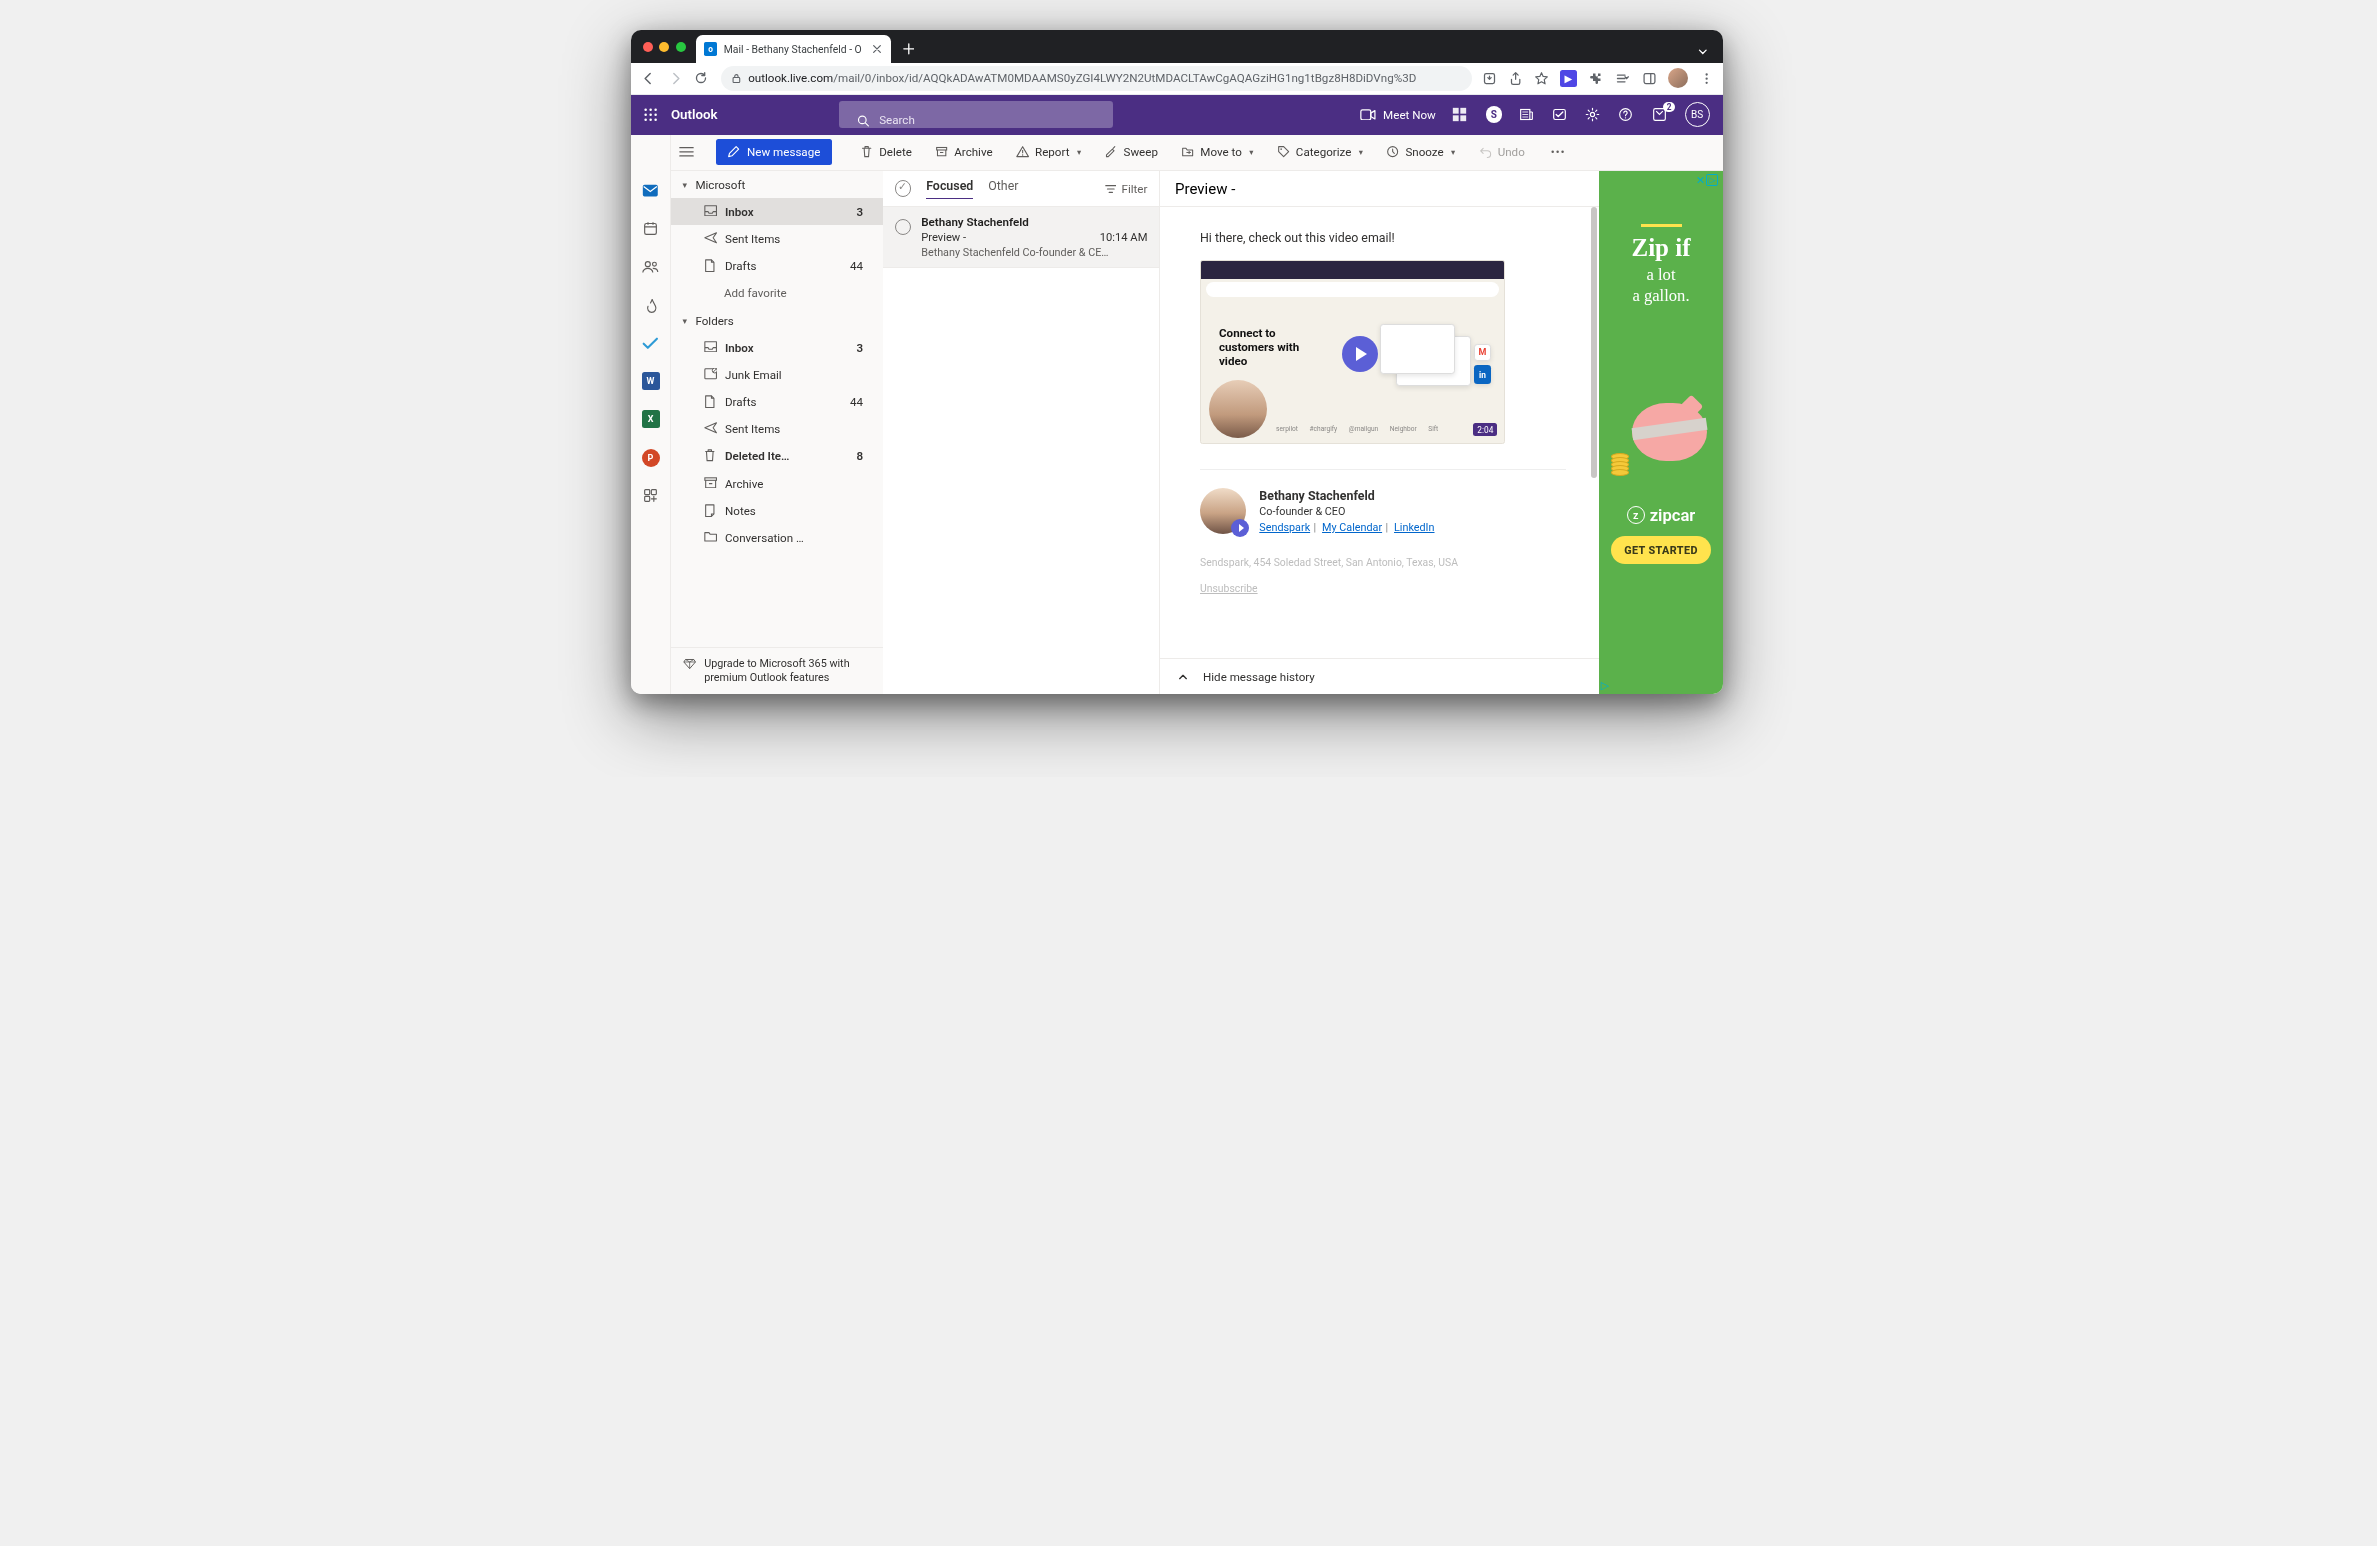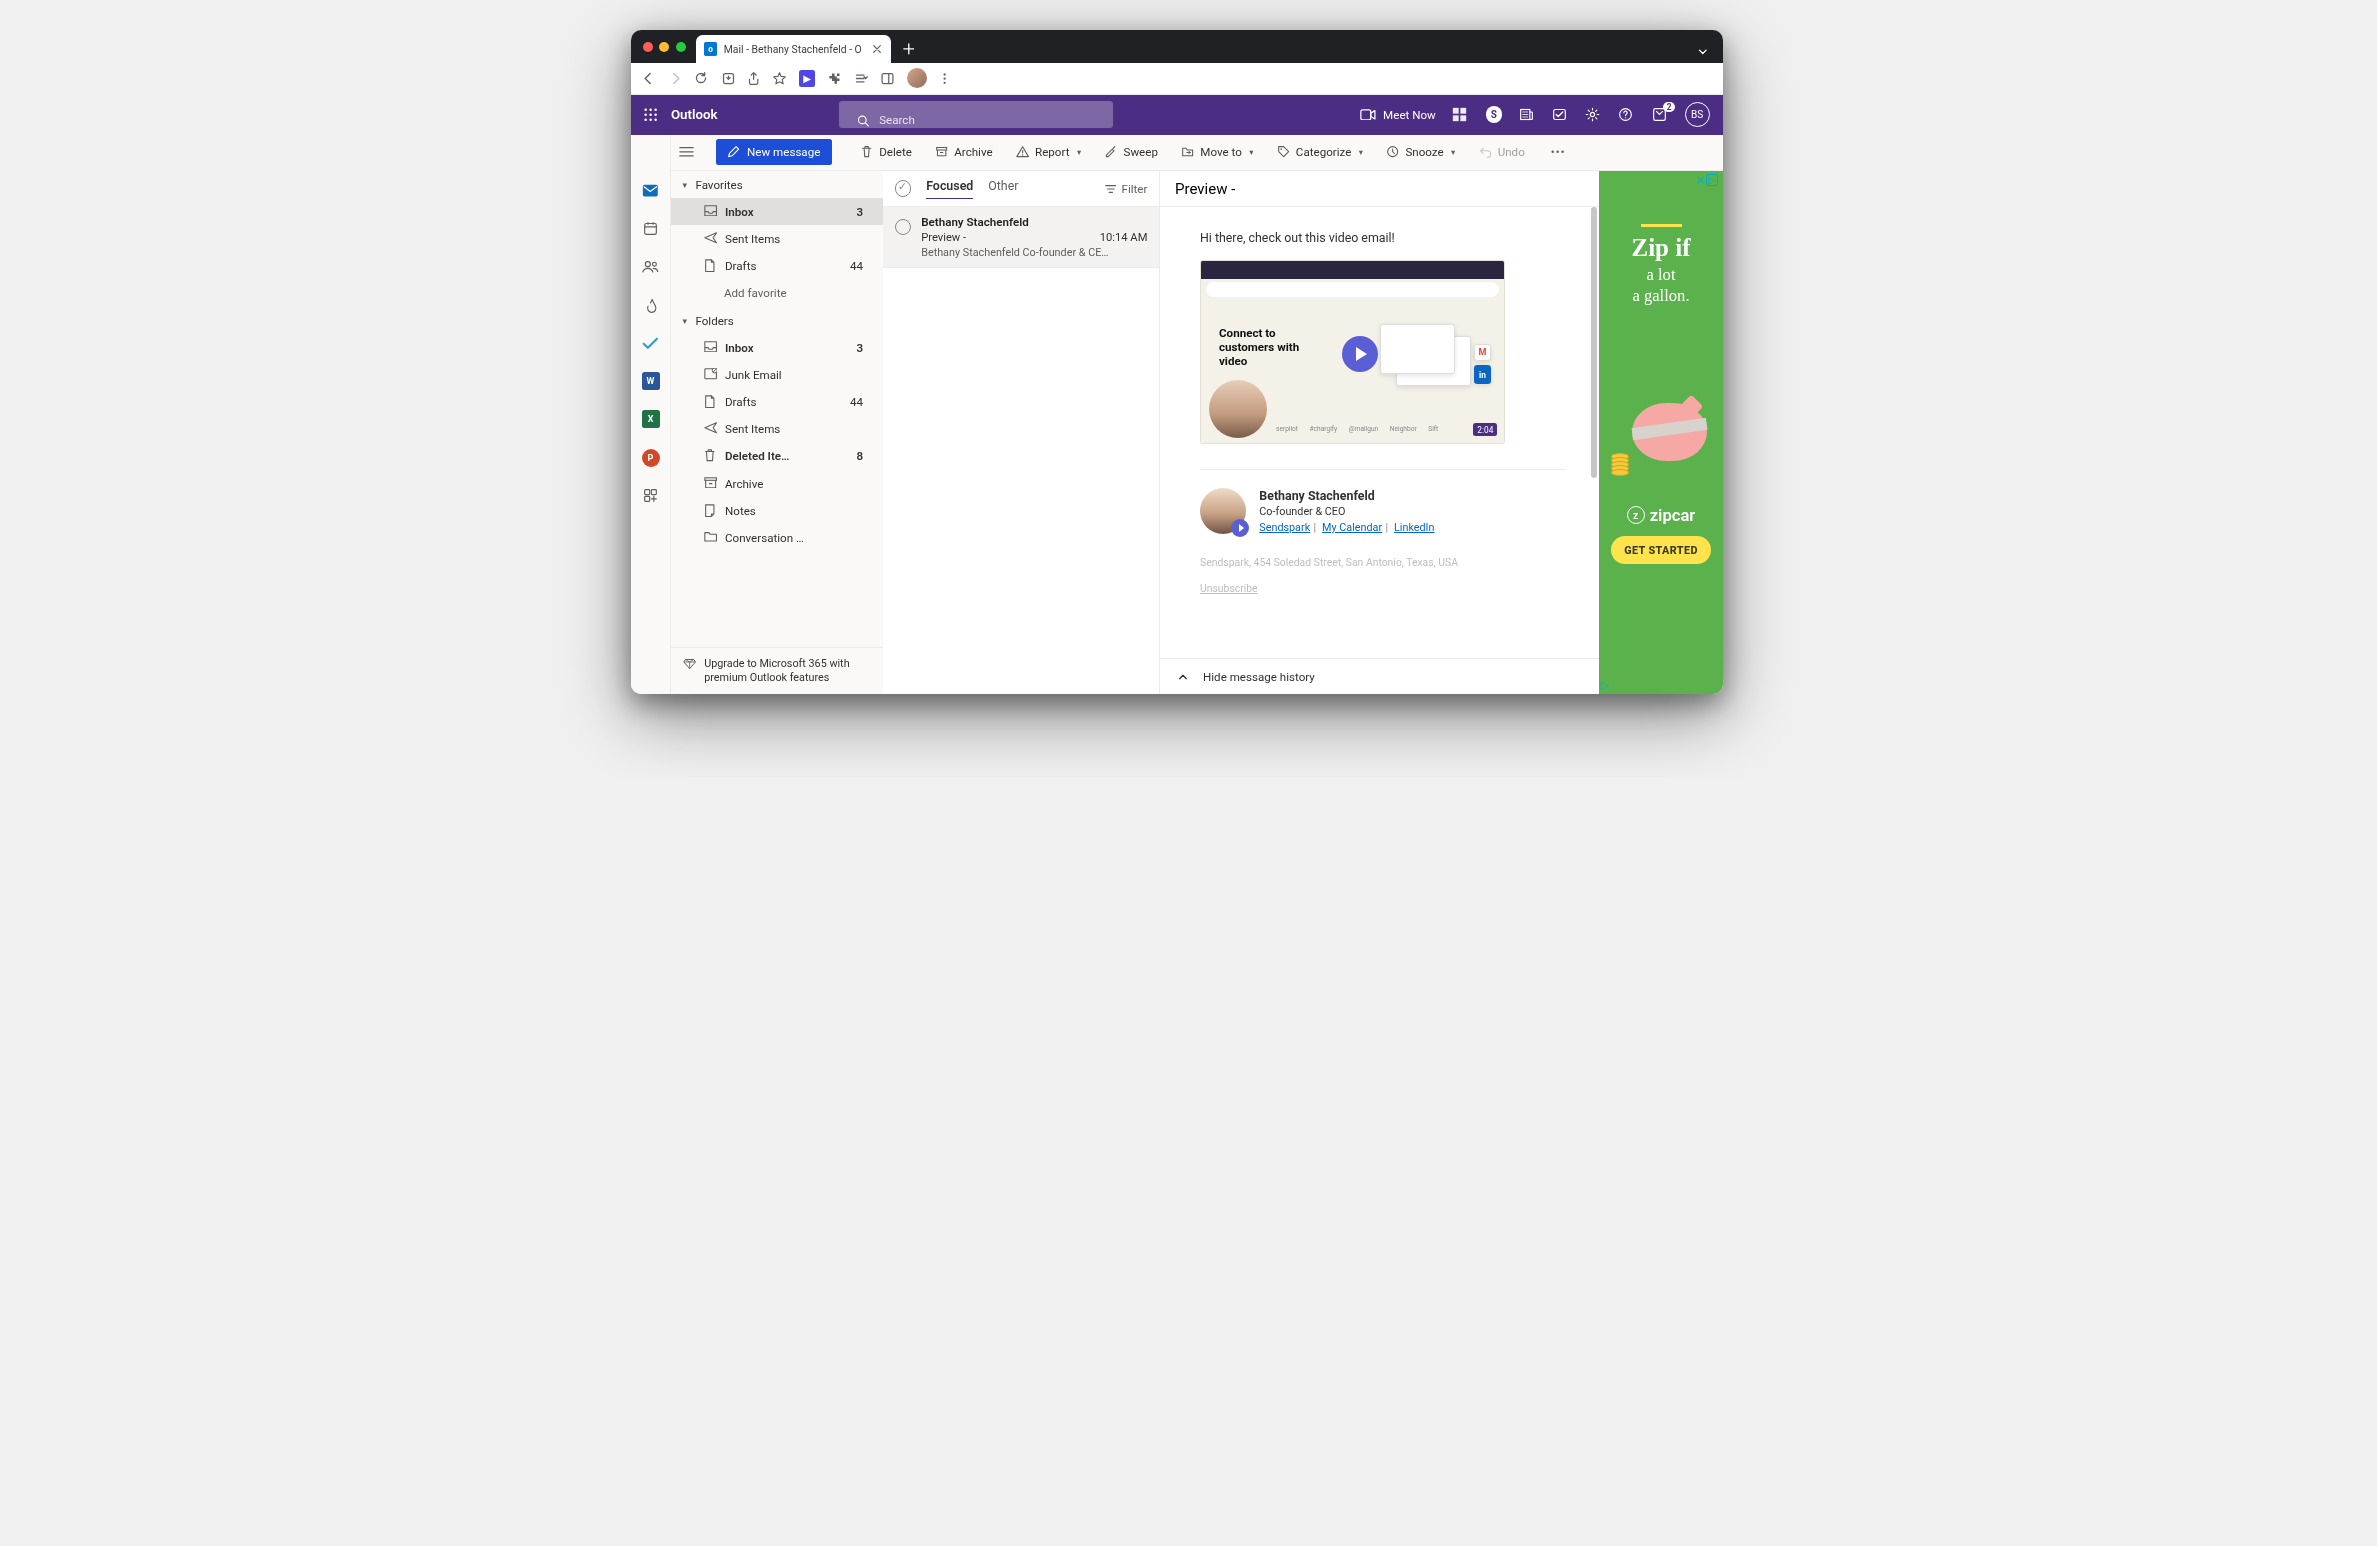--- a/index.html
+++ b/index.html
@@ -203,20 +203,31 @@
       <span class="nav-ic dis">
         <svg width="15" height="15" viewBox="0 0 18 18">
             <path d="M7 3l6 6-6 6" stroke="#bdc1c6" stroke-width="1.8" fill="none" stroke-linecap="round" stroke-linejoin="round"></path>
           </svg>
       </span>
       <span class="nav-ic">
         <svg width="14" height="14" viewBox="0 0 17 17">
             <path d="M14 8.5A5.5 5.5 0 1 1 8.5 3c1.8 0 3.3.8 4.3 2.1M13 2v3.5H9.5" stroke="#5f6368" stroke-width="1.6" fill="none" stroke-linecap="round" stroke-linejoin="round"></path>
           </svg>
       </span>
+      <div class="urlbar">
+        <span class="lock">
+          <svg width="10.8" height="10.8" viewBox="0 0 13 13">
+              <rect x="2.5" y="5.5" width="8" height="6" rx="1" fill="none" stroke="#5f6368" stroke-width="1.3"></rect>
+              <path d="M4.5 5.5V4a2 2 0 0 1 4 0v1.5" fill="none" stroke="#5f6368" stroke-width="1.3"></path>
+            </svg>
+        </span>
+        <span class="url">
+          <span class="host">outlook.live.com</span><span>/mail/0/inbox/id/AQQkADAwATM0MDAAMS0yZGI4LWY2N2UtMDACLTAwCgAQAGziHG1ng1tBgz8H8DiDVng%3D</span>
+        </span>
+      </div>
       <div class="om-right">
         <span>
             <svg width="15" height="15" viewBox="0 0 18 18">
               <rect x="3" y="3" width="12" height="12" rx="2" fill="none" stroke="#5f6368" stroke-width="1.5"></rect>
               <path d="M9 6v4m0 0l-2-2m2 2l2-2" stroke="#5f6368" stroke-width="1.5" fill="none" stroke-linecap="round"></path>
             </svg>
           </span>
         <span>
             <svg width="13.3" height="15" viewBox="0 0 16 18">
               <path d="M8 2v8M5 5l3-3 3 3M3 10v4a2 2 0 0 0 2 2h6a2 2 0 0 0 2-2v-4" stroke="#5f6368" stroke-width="1.5" fill="none" stroke-linecap="round" stroke-linejoin="round"></path>
@@ -476,21 +487,21 @@
               <rect x="10" y="2" width="6" height="6" rx="1" stroke="#605e5c" stroke-width="1.4" fill="none"></rect>
               <rect x="2" y="10" width="6" height="6" rx="1" stroke="#605e5c" stroke-width="1.4" fill="none"></rect>
               <path d="M13 10v6M10 13h6" stroke="#605e5c" stroke-width="1.4" stroke-linecap="round"></path>
             </svg>
           </div>
       </div>
 
       <div class="folders">
         <div class="sect">
             <span class="car">▾</span>
-            <span>Favorites</span>
+            <span>Microsoft</span>
           </div>
         <div id="favs">
             <div class="fitem bold sel">
               <span class="ic">
                 <svg width="13.3" height="11.6" viewBox="0 0 16 14">
                   <path d="M1 1h14v12H1zM1 8h4l1 2h4l1-2h4" stroke="#605e5c" stroke-width="1.3" fill="none" stroke-linejoin="round"></path>
                 </svg>
               </span>
               <span>Inbox</span>
               <span class="cnt">3</span>

